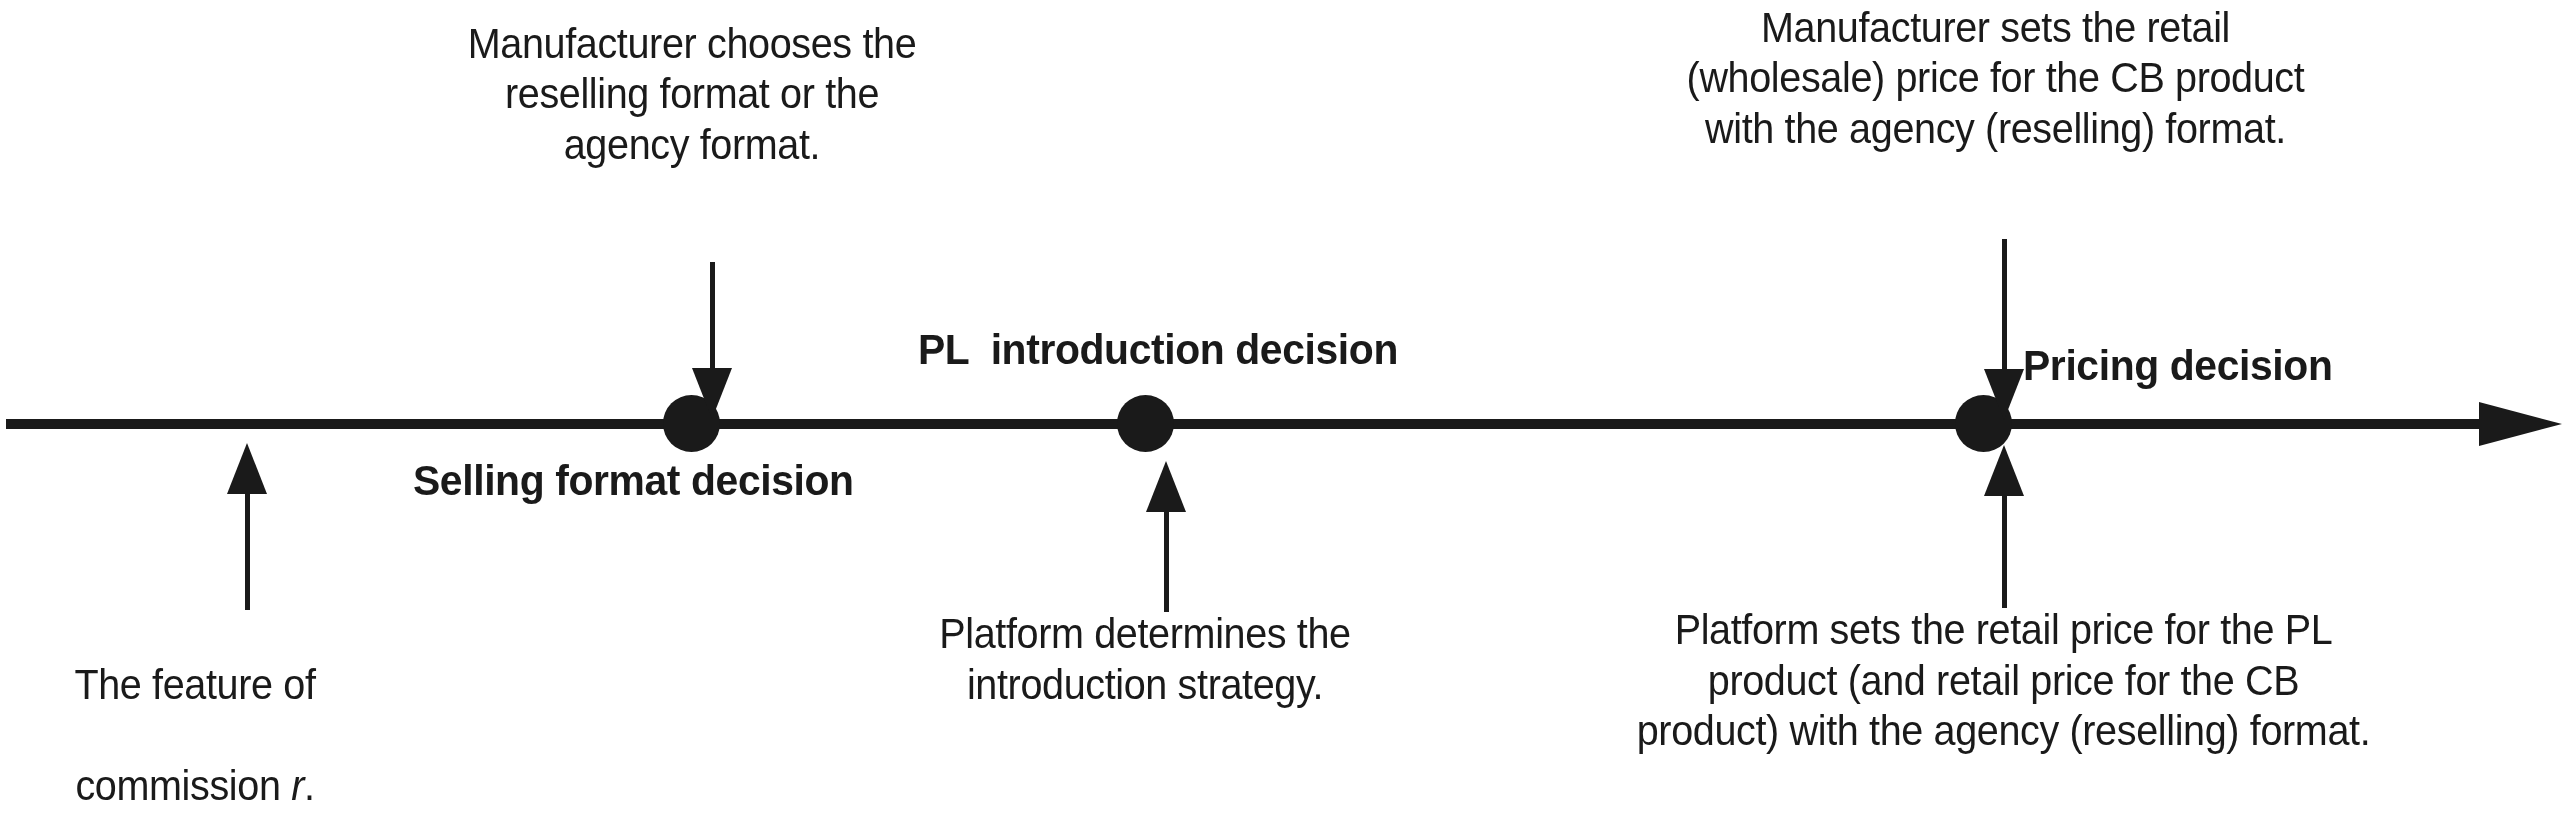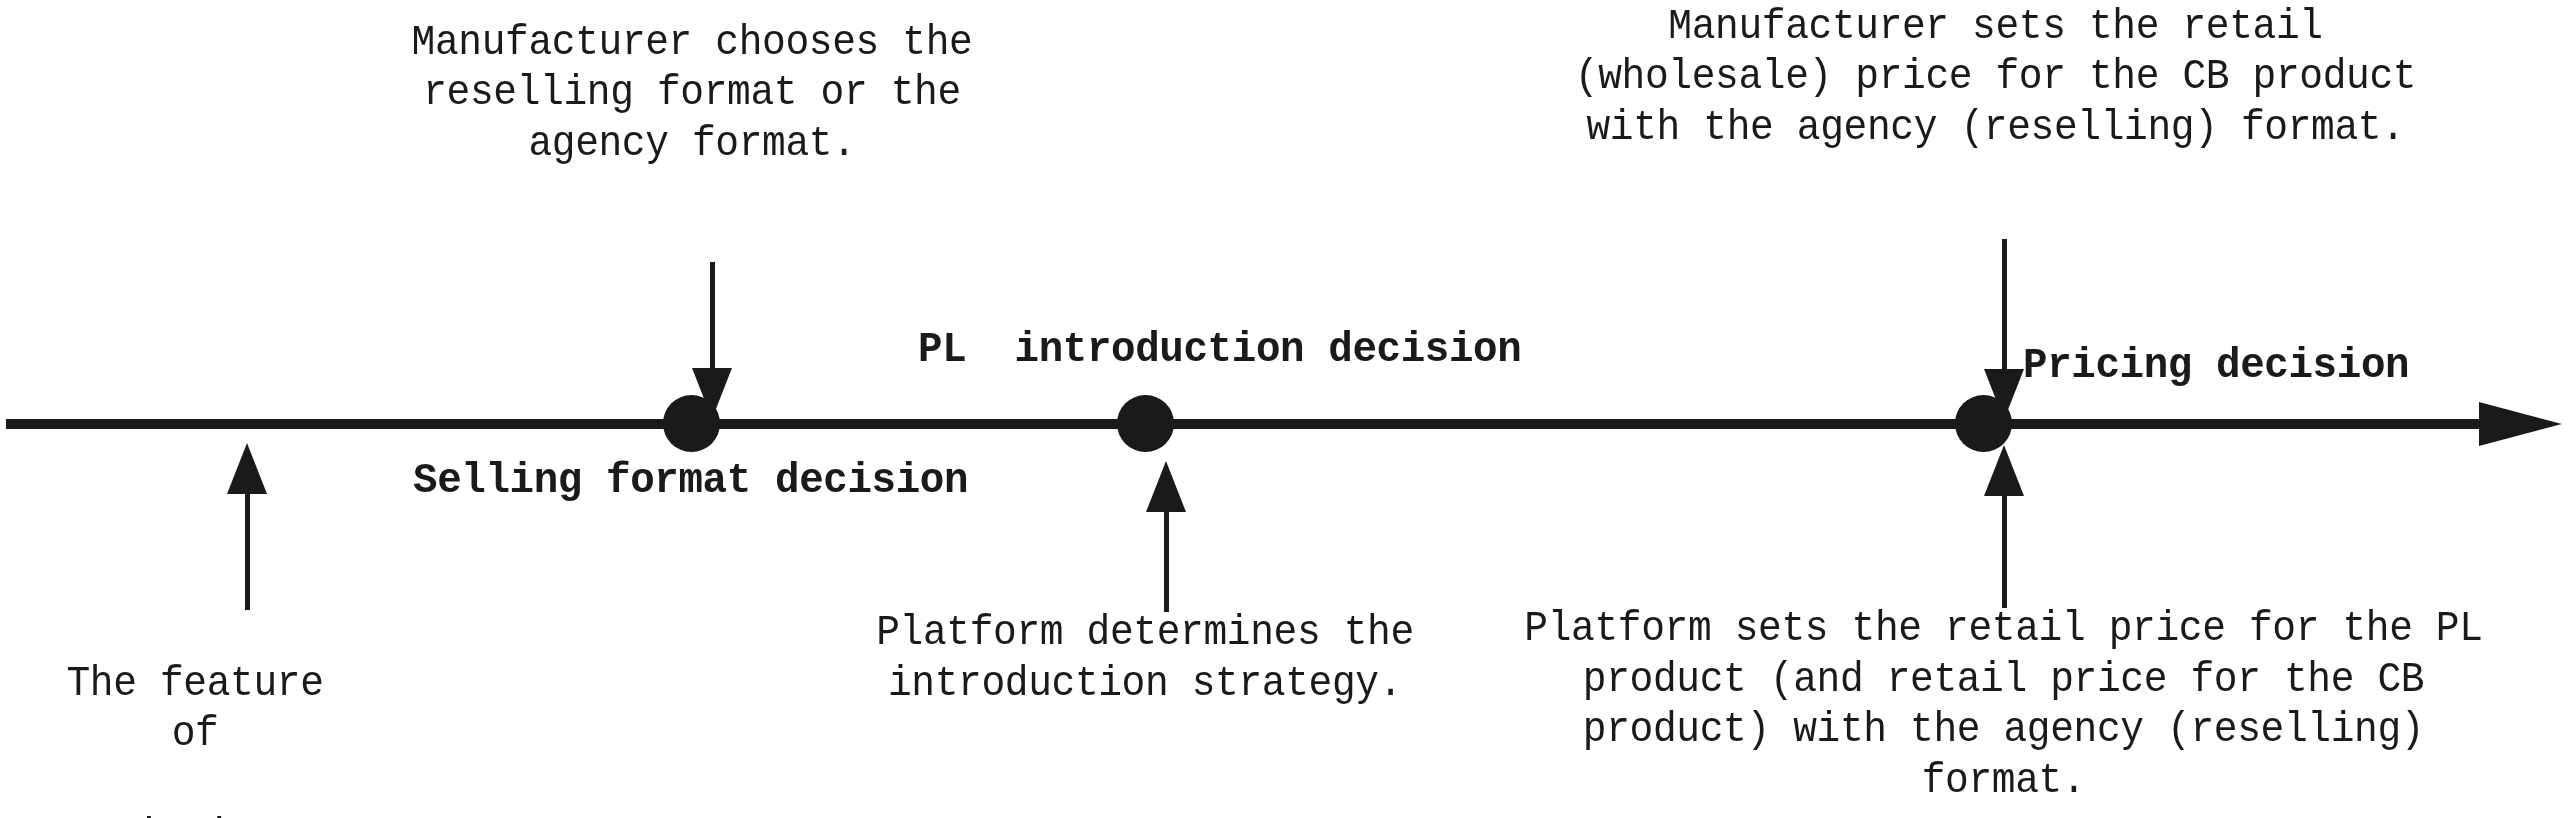--- a/index.html
+++ b/index.html
@@ -6,21 +6,21 @@
     margin: 0;
     padding: 0;
     background: #ffffff;
   }
   #stage {
     position: relative;
     width: 2576px;
     height: 819px;
     background: #ffffff;
     overflow: hidden;
-    font-family: Liberation Mono, monospace;
+    font-family: Liberation Sans, sans-serif;
     color: #1a1a1a;
   }
 
   
   .note {
     position: absolute;
     text-align: center;
     font-size: 43px;
     line-height: 1.18;
     letter-spacing: -0.4px;

